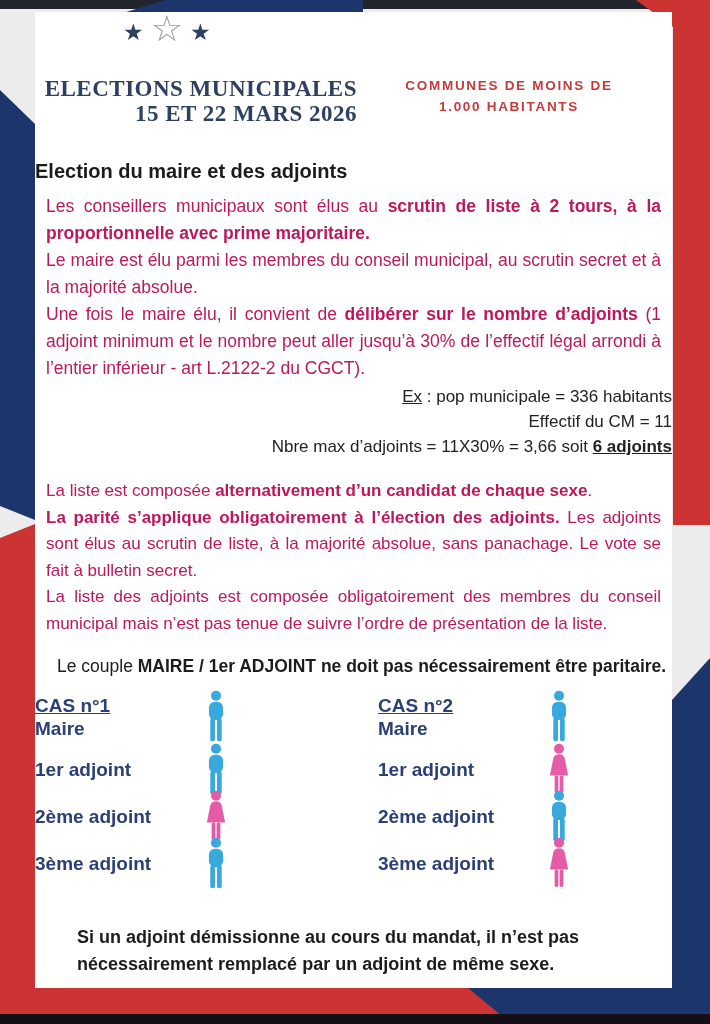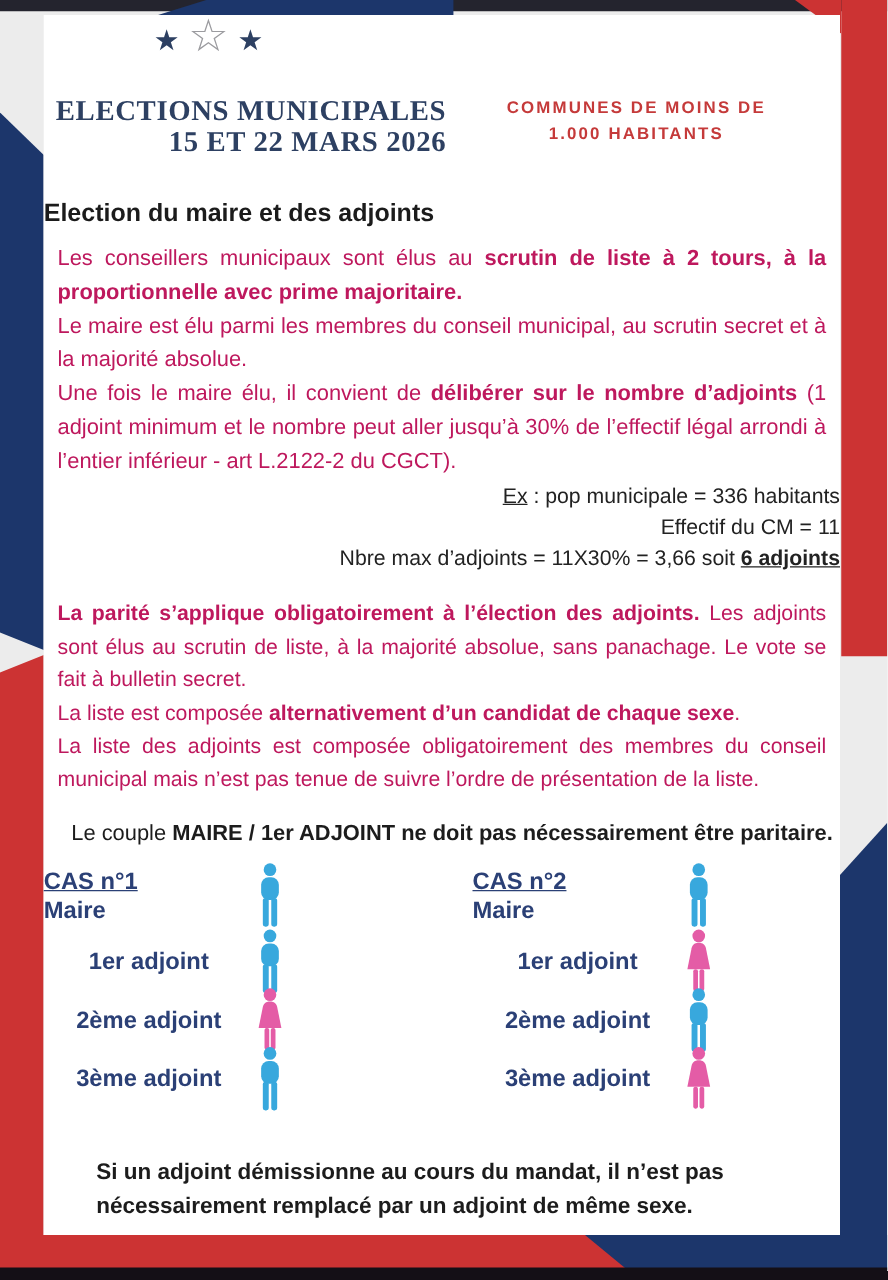--- a/index.html
+++ b/index.html
@@ -53,21 +53,21 @@
   .seg-b{font-weight:700;}
   .seg-u{text-decoration:underline;}
 
   .case{position:absolute;top:676px;width:300px;}
   .case-1{left:0;}
   .case-2{left:343px;}
   .case-title{font-size:19px;font-weight:700;color:var(--c-label);text-decoration:underline;line-height:23px;}
   .case-label{font-size:19px;font-weight:700;color:var(--c-label);line-height:23px;}
   .case-head{display:flex;align-items:center;height:58px;}
   .case-head .case-stack{width:168px;}
-  .case-row{display:flex;align-items:center;height:47px;text-align:center;}
+  .case-row{display:flex;align-items:center;height:47px;}
   .case-row .case-label{width:168px;}
   .person-icon{display:inline-block;width:26px;height:54px;}
   .person-icon svg{width:100%;height:100%;display:block;}
   .person-icon.male svg *{fill:var(--c-male);}
   .person-icon.female svg *{fill:var(--c-female);}
 
   .footer-note{position:absolute;left:42px;top:912px;width:553px;margin:0;text-align:left;
     font-size:18px;line-height:27px;color:#1c1c1c;}
 </style>
 </head>
@@ -112,22 +112,22 @@
       <p><span>Une fois le maire élu, il convient de </span><span class="seg-b">délibérer sur le nombre d’adjoints</span><span> (1 adjoint minimum et le nombre peut aller jusqu’à 30% de l’effectif légal arrondi à l’entier inférieur - art L.2122-2 du CGCT).</span></p>
     </div>
 
     <div class="example">
       <div><span class="seg-u">Ex</span><span> : pop municipale = 336 habitants</span></div>
       <div><span>Effectif du CM = 11</span></div>
       <div><span>Nbre max d’adjoints = 11X30% = 3,66 soit </span><span class="seg-b seg-u">6 adjoints</span></div>
     </div>
 
     <div class="parity body-text">
+      <p><span>La liste est composée </span><span class="seg-b">alternativement d’un candidat de chaque sexe</span><span>.</span></p>
       <p><span class="seg-b">La parité s’applique obligatoirement à l’élection des adjoints.</span><span> Les adjoints sont élus au scrutin de liste, à la majorité absolue, sans panachage. Le vote se fait à bulletin secret.</span></p>
-      <p><span>La liste est composée </span><span class="seg-b">alternativement d’un candidat de chaque sexe</span><span>.</span></p>
       <p><span>La liste des adjoints est composée obligatoirement des membres du conseil municipal mais n’est pas tenue de suivre l’ordre de présentation de la liste.</span></p>
     </div>
 
     <p class="couple"><span>Le couple </span><span class="seg-b">MAIRE / 1er ADJOINT ne doit pas nécessairement être paritaire.</span></p>
 
     <div class="case case-1">
       <div class="case-head">
         <div class="case-stack">
           <div class="case-title">CAS n°1</div>
           <div class="case-label">Maire</div>

